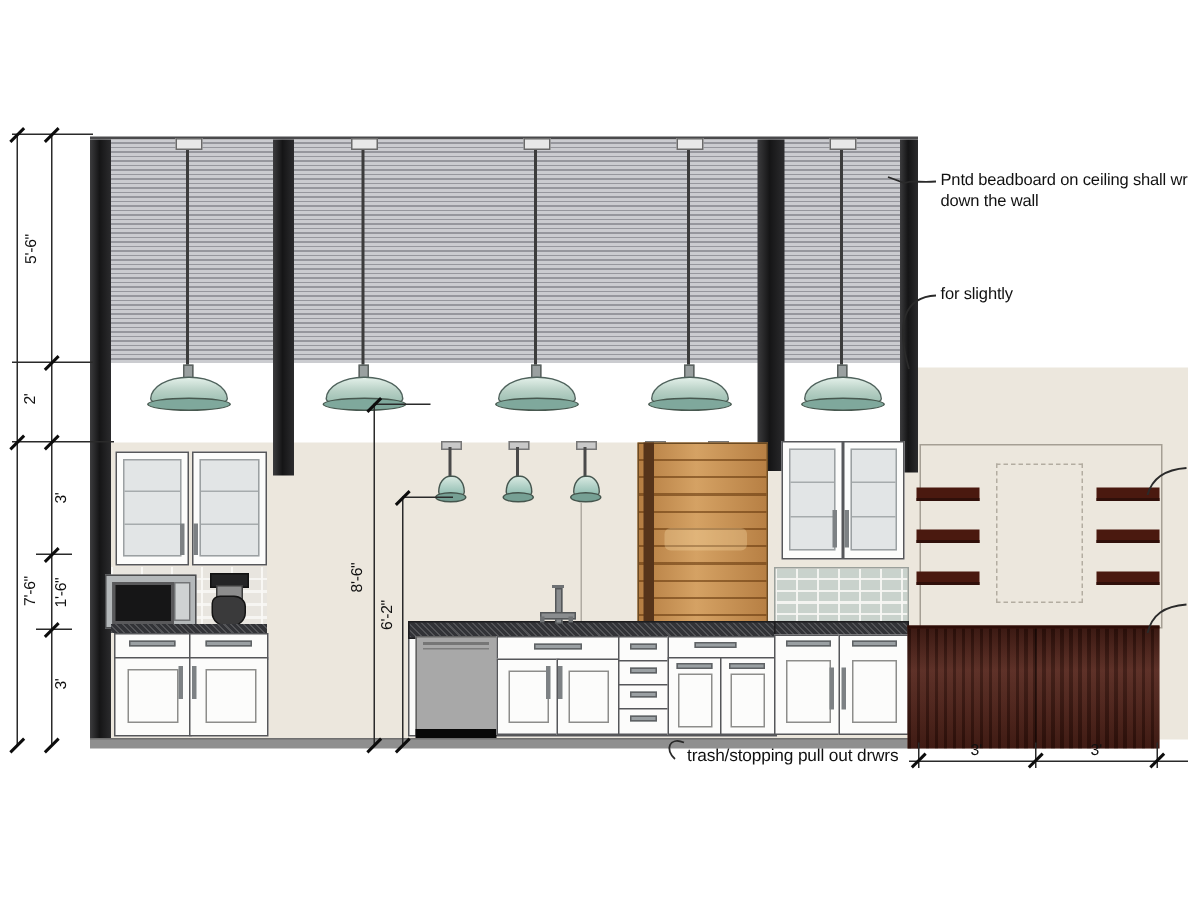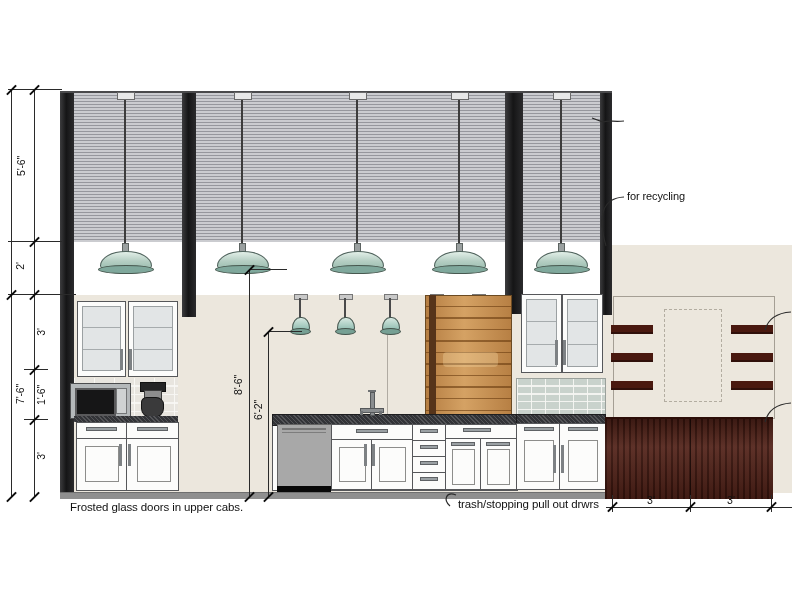--- a/index.html
+++ b/index.html
@@ -276,19 +276,22 @@
   <div class="dlab" style="left:238px;top:404px;">6'-2"</div>
 
   <svg class="overlay" width="792" height="612" viewBox="0 0 792 612">
     <path d="M624,121 C613,122 609,120 603,122 L592,118" stroke="#2a2a2a" stroke-width="1.2" fill="none"></path>
     <path d="M624,197 C603,198 597,215 606,246" stroke="#2a2a2a" stroke-width="1.2" fill="none"></path>
     <path d="M456,495 C446,491 443,500 450,506" stroke="#2a2a2a" stroke-width="1.2" fill="none"></path>
     <path d="M791,312 C776,313 768,319 765,330" stroke="#2a2a2a" stroke-width="1.2" fill="none"></path>
     <path d="M791,403 C776,404 768,410 765,422" stroke="#2a2a2a" stroke-width="1.2" fill="none"></path>
   </svg>
 
+  <div class="note" style="left:627px;top:114px;">
+    <div>Pntd beadboard on ceiling shall wr</div>
+    <div>down the wall</div>
+  </div>
   <div class="note" style="left:627px;top:190px;">
-    <div>for recycling</div>
+    <div>for slightly</div>
   </div>
-  <div class="note" style="left:70px;top:501px;font-size:11.5px;">Frosted glass doors in upper cabs.</div>
   <div class="note" style="left:458px;top:498px;font-size:11.5px;">trash/stopping pull out drwrs</div>
 
 </div>
 
 </body></html>

